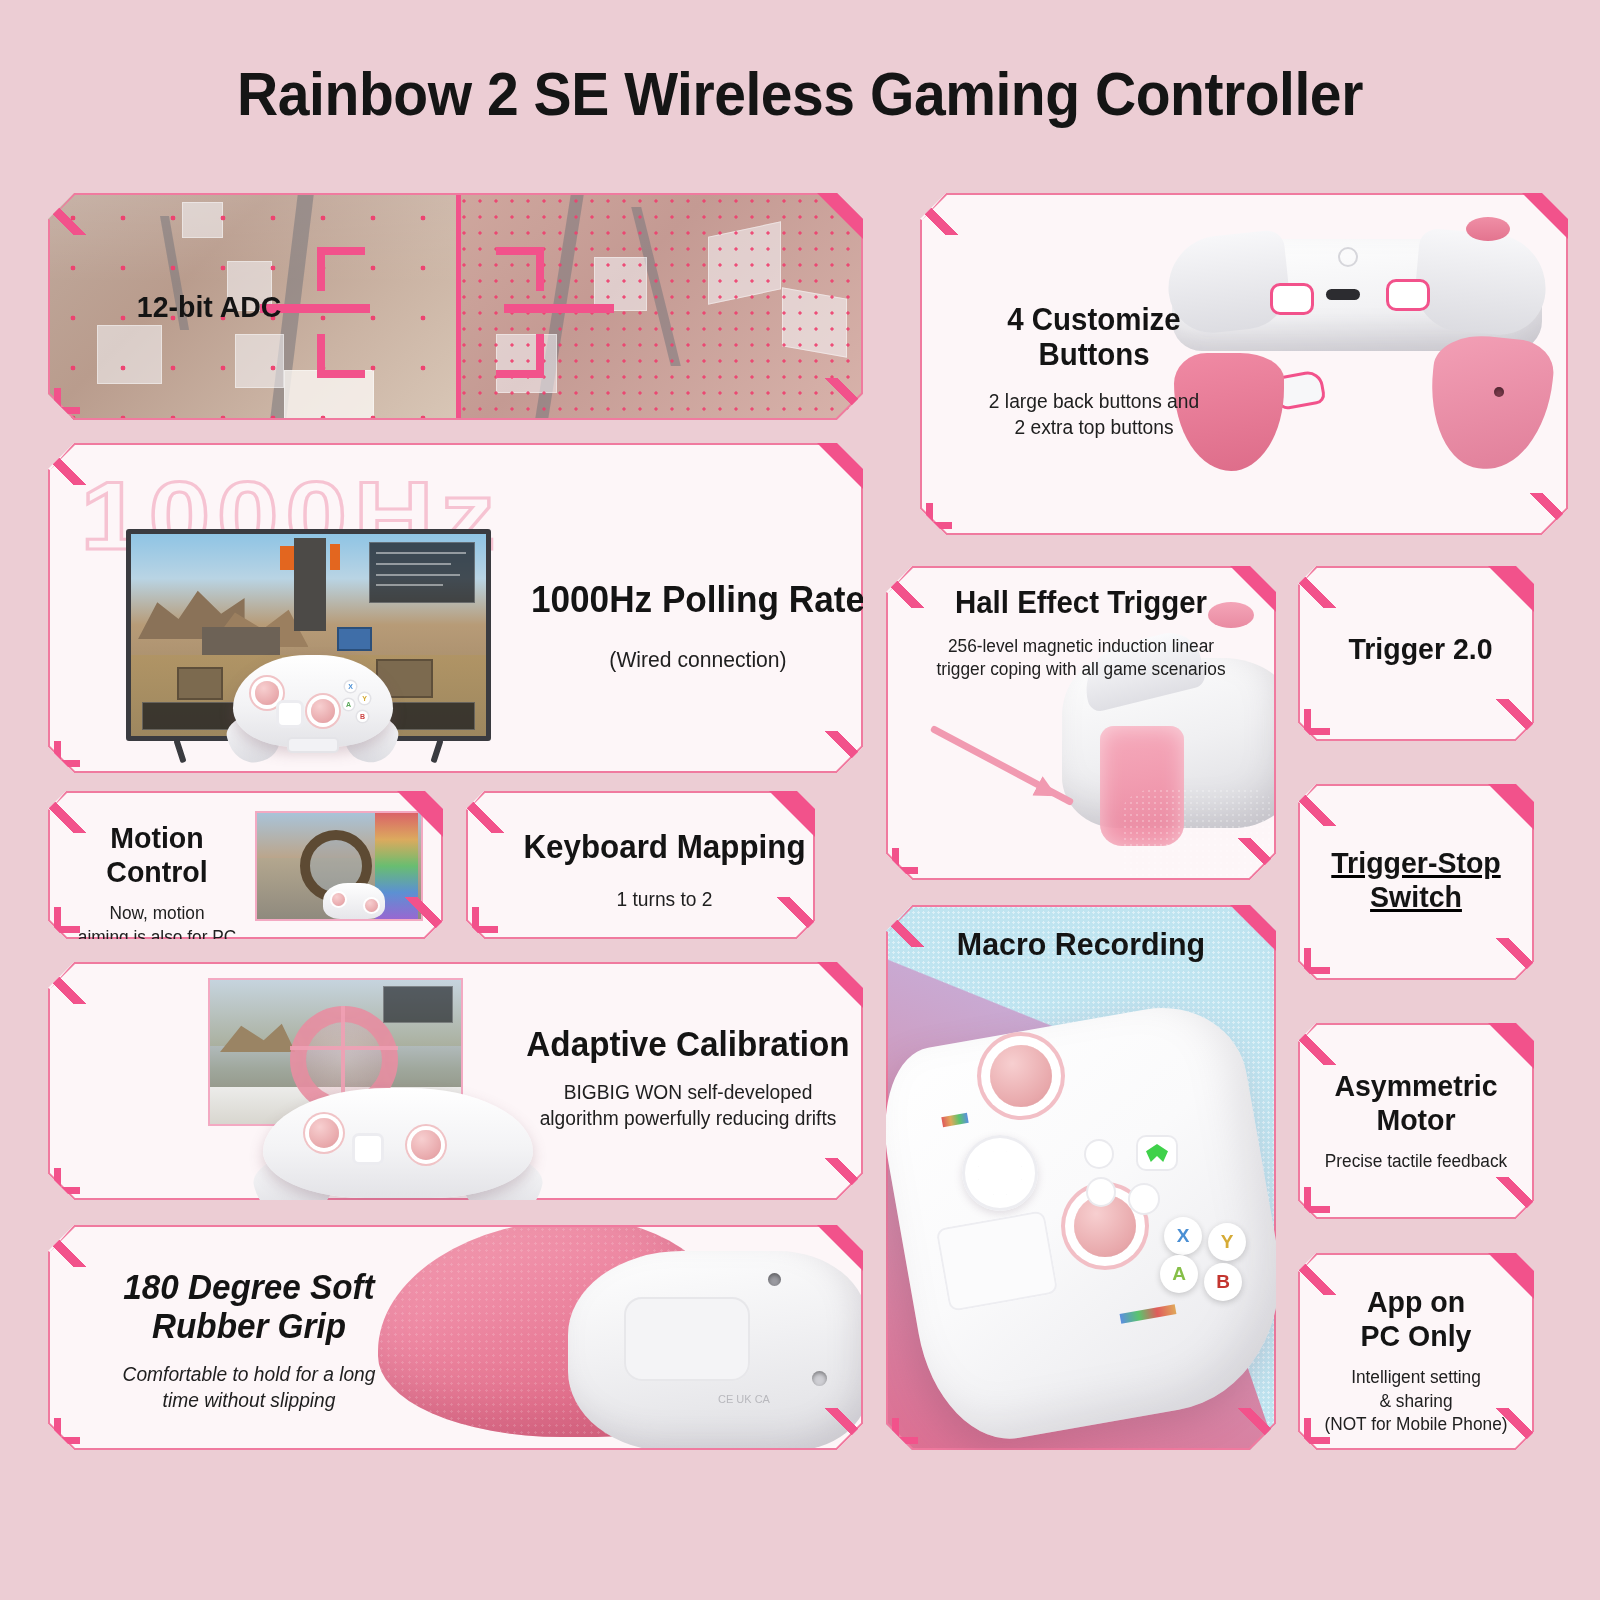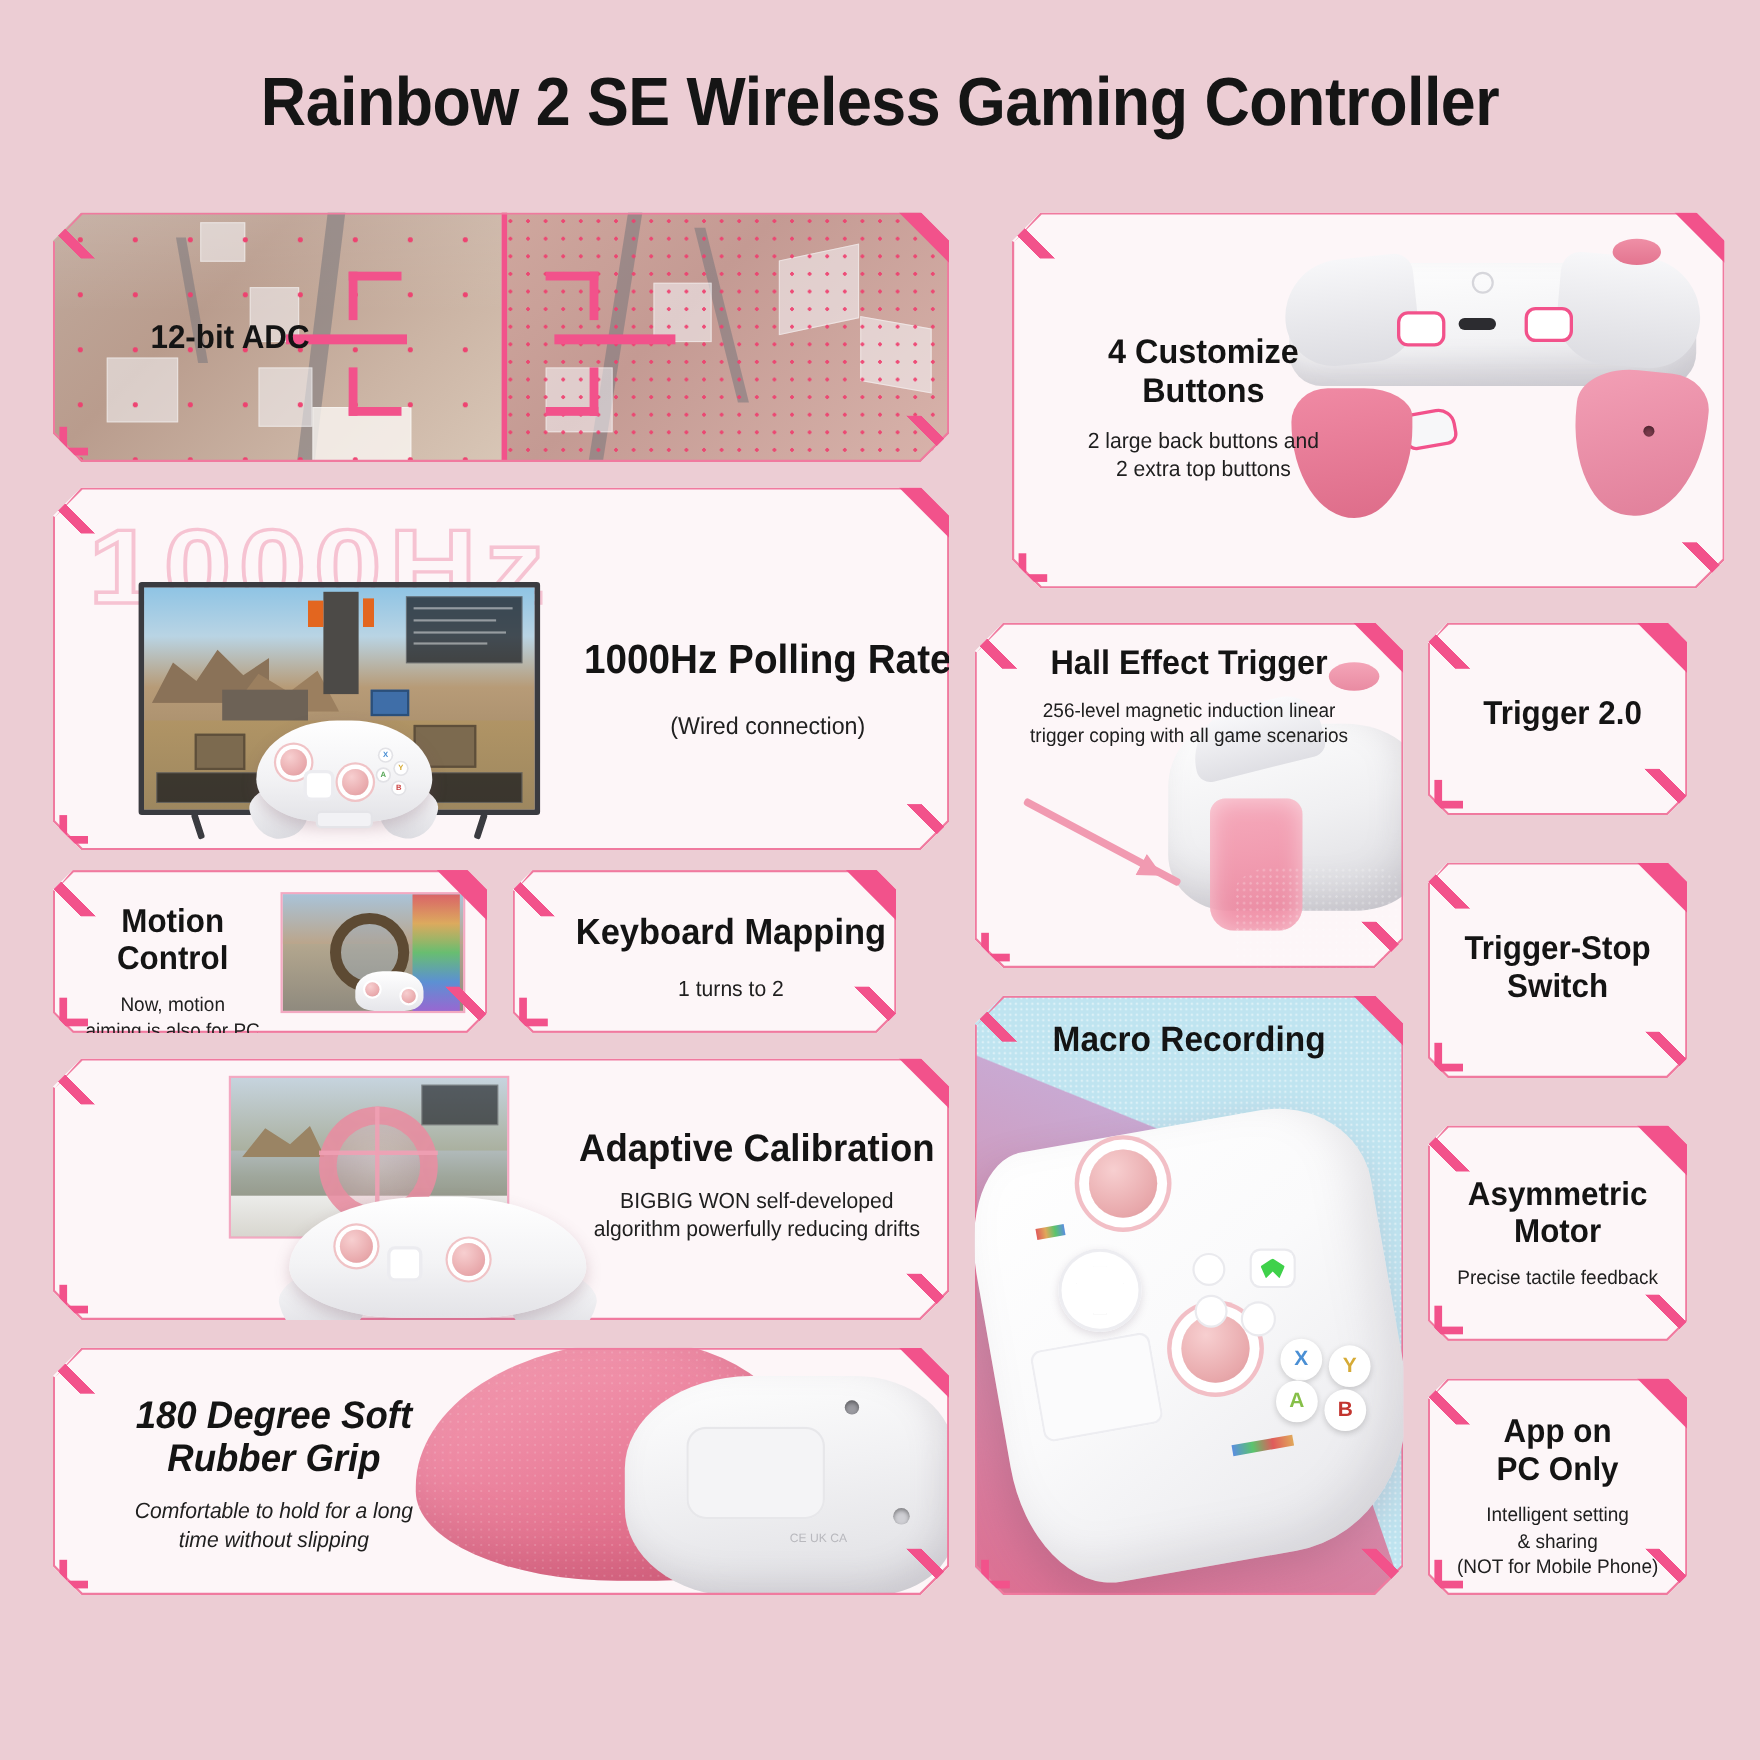--- a/index.html
+++ b/index.html
@@ -597,21 +597,21 @@
       <div class="h-big h-mid">Trigger 2.0</div>
     </div>
     <div class="card-edge"></div>
     <div class="cnr cnr-tl"></div>
       <div class="cnr cnr-tr"></div>
     <div class="cnr cnr-br"></div>
       <div class="cnr cnr-bl"></div>
   </div>
 
   <div class="card tight" style="left:1298px; top:784px; width:236px; height:196px;">
-    <div class="text-block" style="left:0; top:62px; width:236px;">
+    <div class="text-block" style="left:0; top:62px; width:236px;text-decoration:underline;">
       <div class="h-big h-mid">Trigger-Stop</div>
       <div class="h-big h-mid">Switch</div>
     </div>
     <div class="card-edge"></div>
     <div class="cnr cnr-tl"></div>
       <div class="cnr cnr-tr"></div>
     <div class="cnr cnr-br"></div>
       <div class="cnr cnr-bl"></div>
   </div>
 

